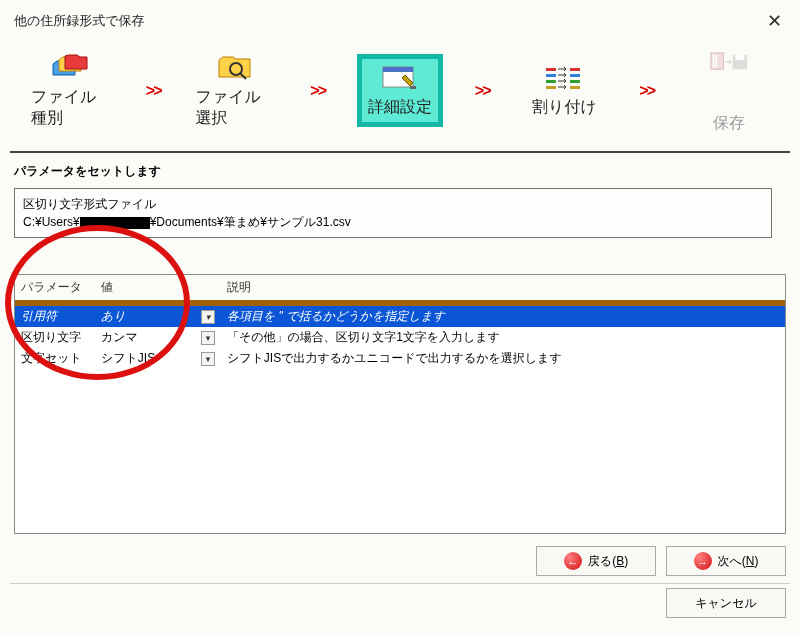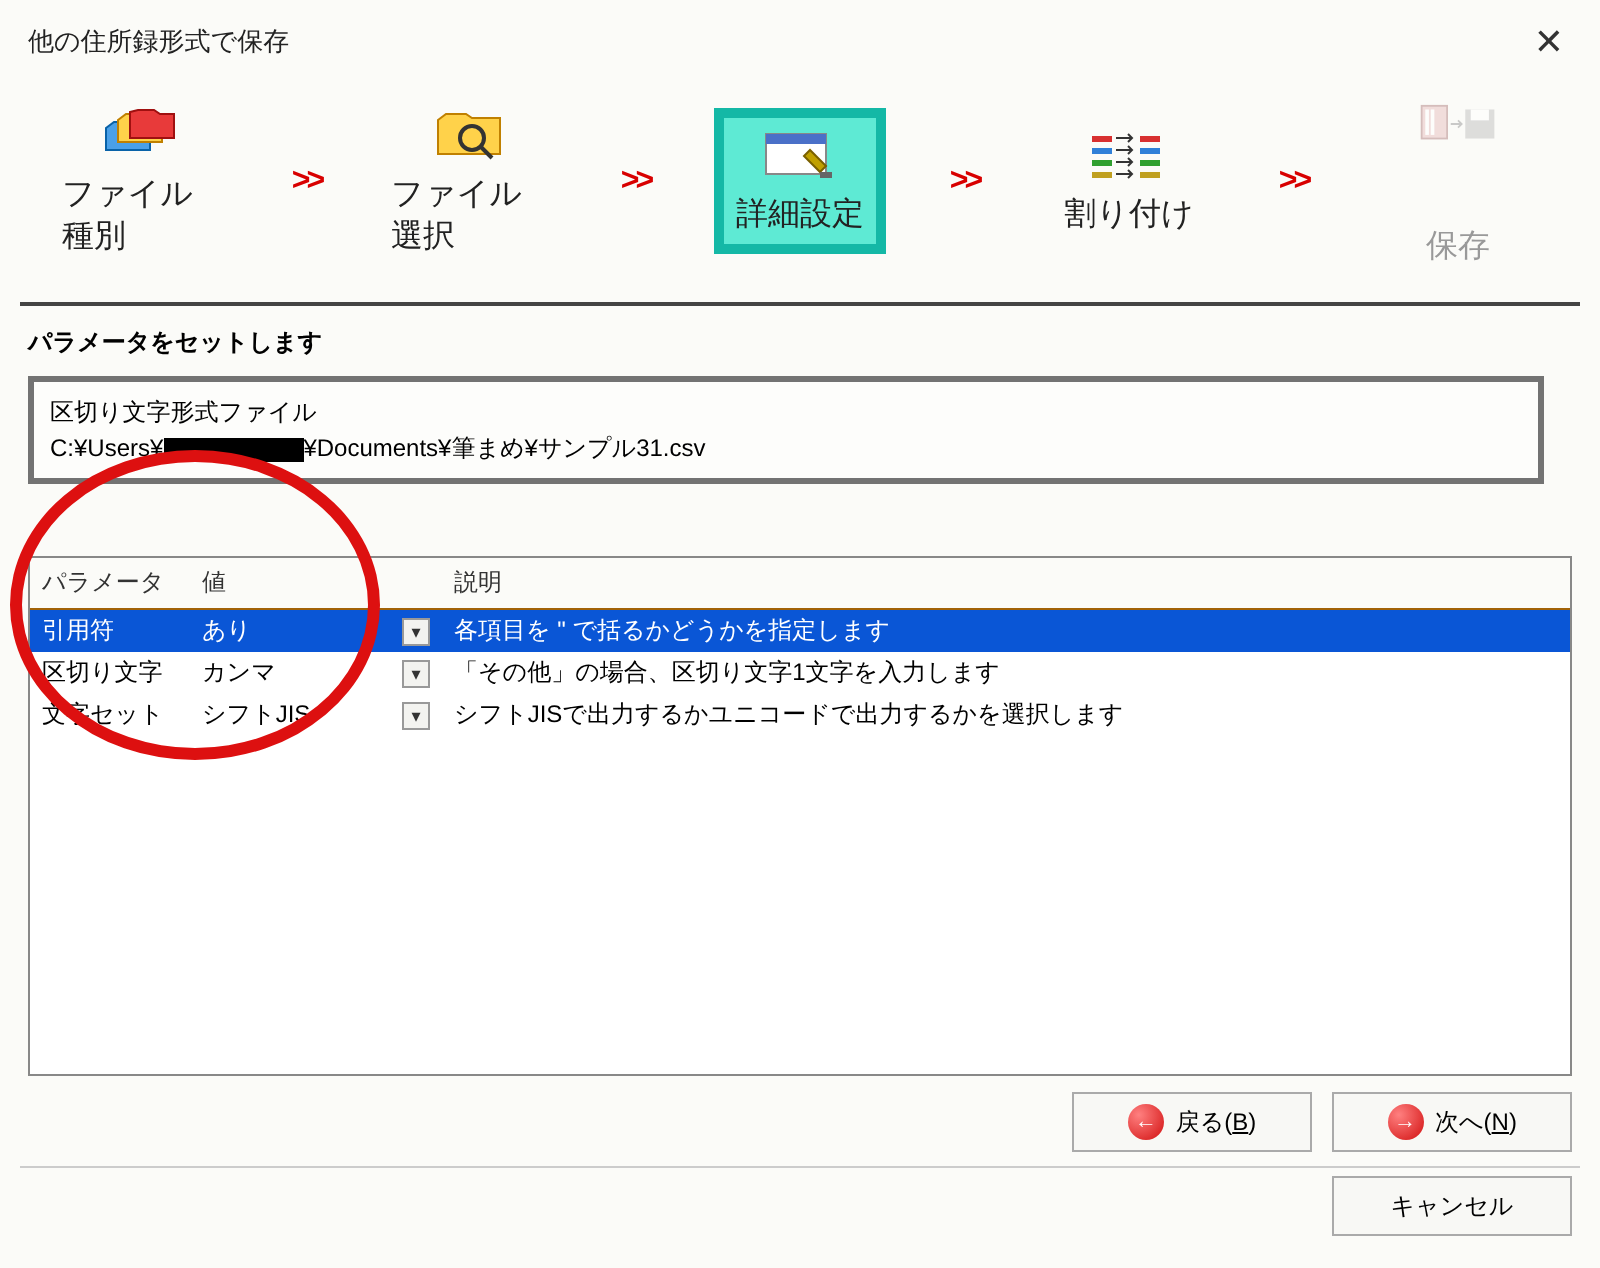--- a/index.html
+++ b/index.html
@@ -70,21 +70,21 @@
     background: #444;
     margin: 2px 10px 6px 10px;
   }
   .subheading {
     font-weight: bold;
     padding: 4px 14px 8px 14px;
     font-size: 12px;
   }
   .fileinfo {
     margin: 0 28px 12px 14px;
-    border: 3px solid #737373;
+    border: 1px solid #737373;
     background: #fdfdfb;
     padding: 6px 8px;
     font-size: 12px;
     line-height: 1.5;
   }
   .blackrect {
     display: inline-block;
     width: 70px;
     height: 12px;
     background: #000;
@@ -101,27 +101,27 @@
   .paramtable {
     width: 100%;
     border-collapse: collapse;
     font-size: 12px;
   }
   .paramtable th {
     text-align: left;
     font-weight: normal;
     padding: 4px 6px;
     background: #fbfbf8;
-    border-bottom: 1px solid #a16207;
+    border-bottom: 6px solid #a16207;
     color: #333;
   }
   .paramtable td {
     padding: 2px 6px;
   }
-  .selrow td { background: #0a56d6; color: #fff; }
+  .selrow td { background: #0a56d6; color: #fff; font-style: italic; }
   .ddcell { width: 18px; text-align:center; }
   .ddbtn {
     display:inline-block;
     width:14px; height:14px;
     border:1px solid #999;
     background:#f3f3f0;
     font-size:9px; line-height:12px; text-align:center;
     color:#333;
   }
   .circle {

